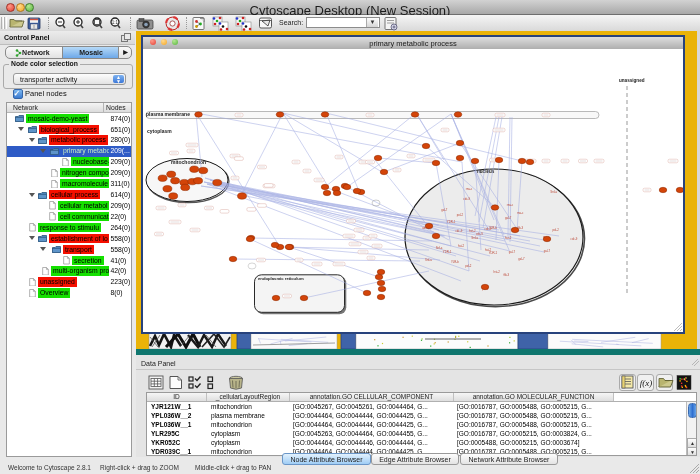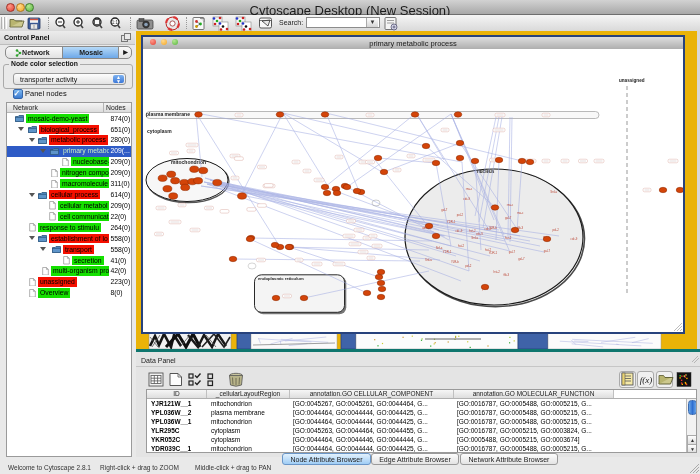--- a/index.html
+++ b/index.html
@@ -38,21 +38,21 @@
   .exp{position:absolute;top:2.5px;width:0;height:0;border-left:3.2px solid transparent;border-right:3.2px solid transparent;border-top:4.5px solid #555;}
   .fold{position:absolute;top:1.5px;width:9px;height:7px;}
   .file{position:absolute;top:0.5px;width:7px;height:8.5px;}
   
   #mdi{left:136px;top:31px;width:580px;height:318px;background:#eab308;overflow:hidden;}
   #rstrip{left:561px;top:0;width:3px;height:318px;background:#d8d8d8;}
   #win{left:5px;top:4px;width:540px;height:295px;border:2px solid #27427c;background:#fff;}
   #wtitle{left:0;top:0;width:540px;height:12px;background:linear-gradient(#dedede,#aeaeae);border-bottom:1px solid #7e7e7e;}
   #wtitle .t{width:100%;text-align:center;top:2px;font-size:7.5px;color:#1a1a1a;}
   
-  #dp{left:136px;top:349px;width:564px;height:108px;background:#e4e4e4;border-top:3px solid #0f766e;}
+  #dp{left:136px;top:349px;width:564px;height:108px;background:#e4e4e4;border-top:6px solid #0f766e;}
   #dplbl{left:5px;top:4.5px;font-size:7px;color:#222;}
   #dtable{left:10px;top:37px;width:549px;height:62px;background:#fff;border:1px solid #9a9a9a;overflow:hidden;}
   #dthead{left:0;top:0;width:549px;height:8px;background:#fff;border-bottom:1px solid #b0b0b0;font-size:6.5px;color:#222;}
   .dth{background:linear-gradient(#f6f6f6,#dedede);}
   .dth{position:absolute;top:0px;height:8px;line-height:8.5px;text-align:center;border-right:1px solid #c0c0c0;}
   .dtr{left:0;width:549px;height:9px;font-size:6.5px;color:#000;white-space:nowrap;}
   .dtc{position:absolute;top:0;line-height:9px;overflow:hidden;}
   
   #status{left:0;top:457px;width:700px;height:17px;background:#e9e9e9;font-size:6.5px;color:#333;}
   .btab{top:-3.7px;height:10px;line-height:10px;border:1px solid #9a9a9a;background:linear-gradient(#fdfdfd,#e4e4e4);border-radius:3px;font-size:7px;color:#222;text-align:center;line-height:11px;}

